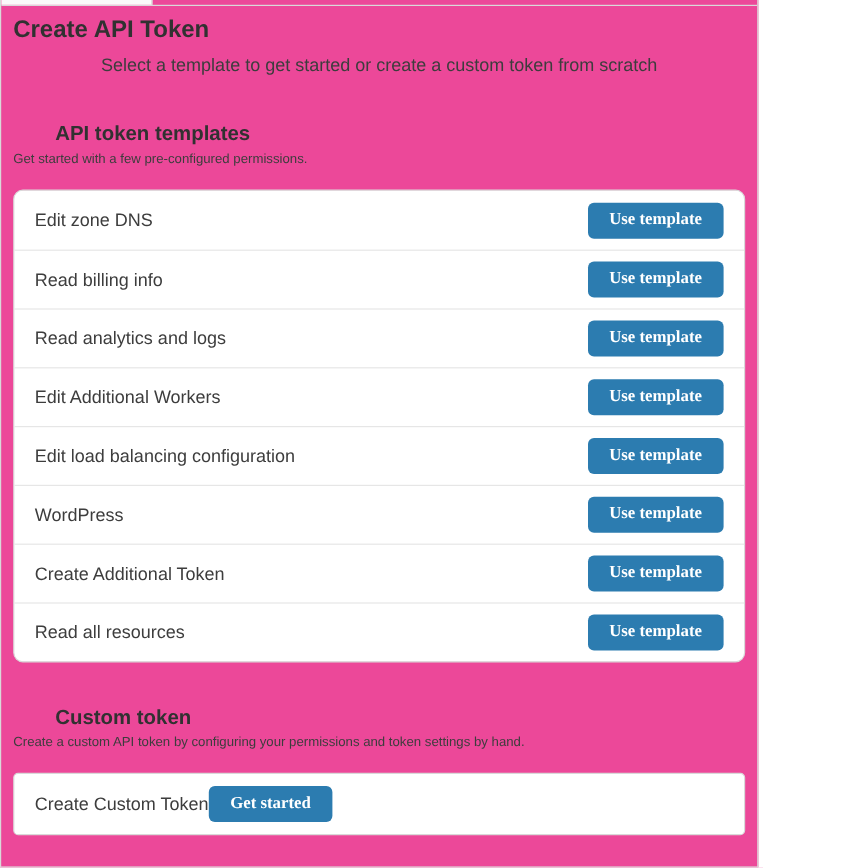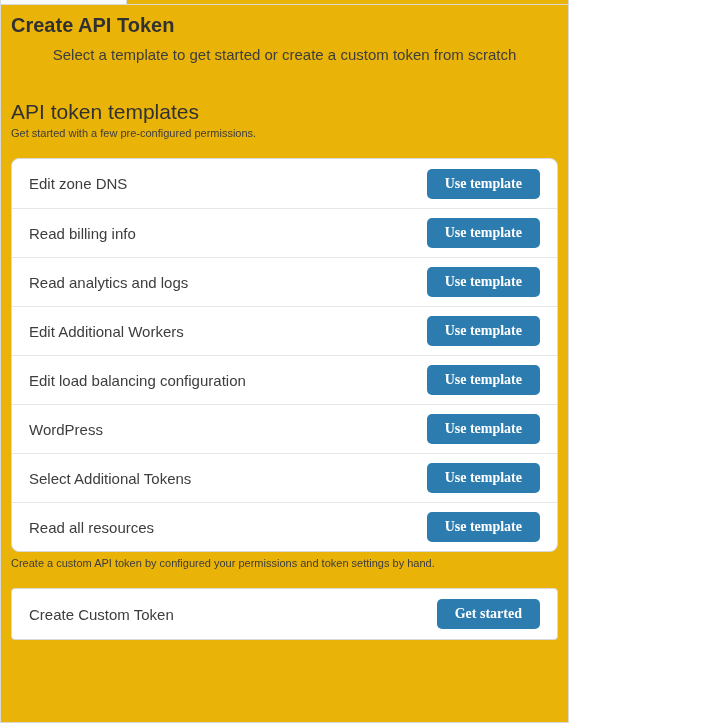--- a/index.html
+++ b/index.html
@@ -3,23 +3,23 @@
 <meta charset="utf-8">
 <style>
   * { margin: 0; padding: 0; box-sizing: border-box; }
   html, body { background: #ffffff; }
   body {
     font-family: "Liberation Sans", sans-serif;
     color: #36393a;
     width: 701px;
   }
   .card {
-    width: 569px;
+    width: 632px;
     height: 723px;
-    background: #eab308;
+    background: #ec4899;
     border: 1px solid #d9d9d9;
     border-top: none;
     position: relative;
     overflow: hidden;
   }
   
   .top-remnant {
     height: 5px;
     border-bottom: 1px solid #d9d9d9;
     position: relative;
@@ -43,24 +43,25 @@
   .page-subtitle {
     margin-top: 6px;
     font-size: 15px;
     line-height: 22px;
     font-weight: 400;
     color: #3d3d3d;
     text-align: center;
   }
   .section-heading {
     margin-top: 36px;
-    font-size: 21px;
+    font-size: 17px;
     line-height: 20px;
-    font-weight: 400;
+    font-weight: 700;
     color: #313131;
+    margin-left: 35px;
   }
   .section-desc {
     margin-top: 0;
     font-size: 11px;
     line-height: 22px;
     color: #3d3d3d;
   }
   .list-box {
     margin-top: 14px;
     border: 1px solid #d9d9d9;
@@ -95,21 +96,21 @@
     white-space: nowrap;
   }
   .custom-box {
     margin-top: 14px;
     border: 1px solid #d9d9d9;
     border-radius: 4px;
     background: #ffffff;
     height: 52px;
     display: flex;
     align-items: center;
-    justify-content: space-between;
+    justify-content: flex-start;
     padding: 0 17px;
   }
 </style>
 </head>
 <body>
 
 <div class="card">
 
   <div class="top-remnant">
     <div class="tab-stub"></div>
@@ -142,30 +143,31 @@
   </div>
         <div class="list-row">
     <span class="row-label">Edit load balancing configuration</span>
     <button class="btn-primary">Use template</button>
   </div>
         <div class="list-row">
     <span class="row-label">WordPress</span>
     <button class="btn-primary">Use template</button>
   </div>
         <div class="list-row">
-    <span class="row-label">Select Additional Tokens</span>
+    <span class="row-label">Create Additional Token</span>
     <button class="btn-primary">Use template</button>
   </div>
         <div class="list-row">
     <span class="row-label">Read all resources</span>
     <button class="btn-primary">Use template</button>
   </div>
       </div>
 
-    <p class="section-desc">Create a custom API token by configured your permissions and token settings by hand.</p>
+    <h2 class="section-heading">Custom token</h2>
+    <p class="section-desc">Create a custom API token by configuring your permissions and token settings by hand.</p>
 
     <div class="custom-box">
       <span class="row-label">Create Custom Token</span>
       <button class="btn-primary">Get started</button>
     </div>
 
   </div>
 </div>
 
 </body></html>

